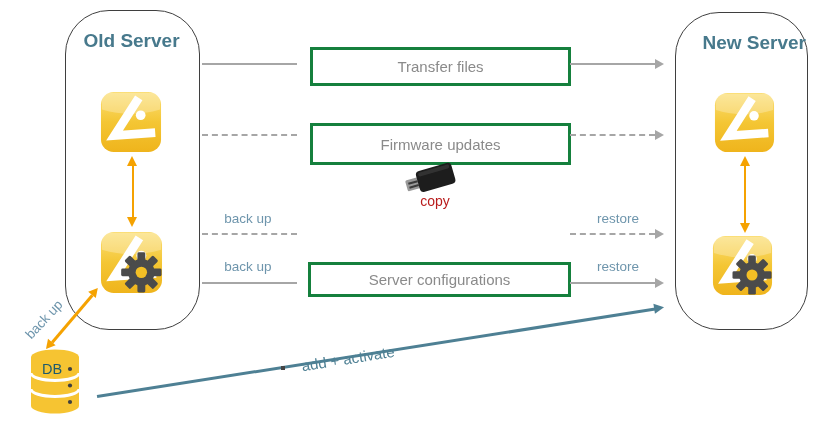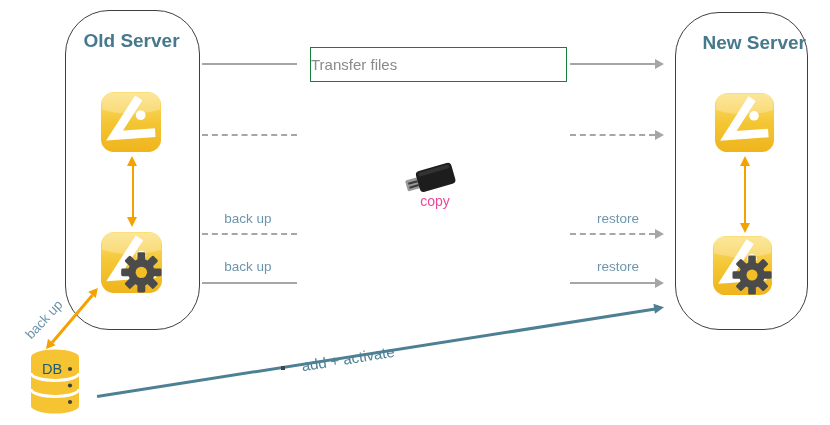--- a/index.html
+++ b/index.html
@@ -4,22 +4,22 @@
 <style>
   html,body{margin:0;padding:0;background:#fff;}
   .canvas{position:relative;width:830px;height:425px;background:#ffffff;overflow:hidden;
           font-family:"Liberation Sans",sans-serif;}
 
   
   .server-box{position:absolute;border:1.5px solid #3f3f3f;border-radius:44px;background:#fff;}
   .server-title{position:absolute;text-align:center;font-weight:bold;font-size:19px;color:#47798C;}
 
   
-  .flow-box{position:absolute;border:1px solid #15803d;background:#fff;color:#8a8a8a;
-            font-size:15px;display:flex;align-items:center;justify-content:flex-start;}
+  .flow-box{position:absolute;border:3px solid #15803d;background:#fff;color:#8a8a8a;
+            font-size:15px;display:flex;align-items:center;justify-content:center;}
 
   
   .h-line{position:absolute;height:0;border-top:2px solid #a6a6a6;}
   .h-line.dashed{border-top-style:dashed;}
   .head-e{position:absolute;width:0;height:0;border-top:5px solid transparent;
           border-bottom:5px solid transparent;border-left:9px solid #a6a6a6;}
 
   
   .mini-label{position:absolute;width:90px;text-align:center;font-size:13.5px;color:#6E95AC;}
 
@@ -41,21 +41,21 @@
           transform-origin:0 50%;transform:rotate(-8.9deg);}
   .teal-head{position:absolute;right:-9px;top:-4px;width:0;height:0;border-top:5.5px solid transparent;
           border-bottom:5.5px solid transparent;border-left:10px solid #4E8094;}
   .teal-label{position:absolute;left:268px;top:350px;width:160px;text-align:center;font-size:15px;
           color:#4E8094;transform:rotate(-9deg);}
 
   .backup-rot{position:absolute;left:2px;top:312px;width:84px;text-align:center;font-size:13.5px;
           color:#6E95AC;transform:rotate(-47deg);}
 
   .copy-label{position:absolute;left:396px;top:193px;width:78px;text-align:center;
-          font-size:14px;color:#ec4899;}
+          font-size:14px;color:#b91c1c;}
   .db-label{position:absolute;left:30px;top:361px;width:44px;text-align:center;
           font-size:14.5px;color:#1E5B6D;}
   .node-dot{position:absolute;left:281px;top:366px;width:4px;height:4px;background:#444;}
   svg.icon{position:absolute;}
 </style>
 </head>
 <body>
 
 <div class="canvas">
 
@@ -138,36 +138,42 @@
   <div class="tri-down" style="left:739.5px;top:223px;"></div>
 
   <div class="h-line" style="left:202px;top:63px;width:95px;"></div>
   <div class="flow-box" style="left:310px;top:47px;width:255px;height:33px;">
     <span>Transfer files</span>
   </div>
   <div class="h-line" style="left:570px;top:63px;width:85px;"></div>
   <div class="head-e" style="left:655px;top:59px;"></div>
 
   <div class="h-line dashed" style="left:202px;top:134px;width:95px;"></div>
+  <div class="flow-box" style="left:310px;top:123px;width:255px;height:36px;">
+    <span>Firmware updates</span>
+  </div>
   <div class="h-line dashed" style="left:570px;top:134px;width:85px;"></div>
   <div class="head-e" style="left:655px;top:130px;"></div>
 
   <svg class="icon" style="left:396px;top:158px;" width="78" height="40">
       <use href="#usb-stick"></use>
     </svg>
   <div class="copy-label">copy</div>
 
   <div class="mini-label" style="left:203px;top:211px;">back up</div>
   <div class="h-line dashed" style="left:202px;top:233px;width:95px;"></div>
   <div class="mini-label" style="left:573px;top:211px;">restore</div>
   <div class="h-line dashed" style="left:570px;top:233px;width:85px;"></div>
   <div class="head-e" style="left:655px;top:229px;"></div>
 
   <div class="mini-label" style="left:203px;top:259px;">back up</div>
   <div class="h-line" style="left:202px;top:282px;width:95px;"></div>
+  <div class="flow-box" style="left:308px;top:262px;width:257px;height:29px;">
+    <span>Server configurations</span>
+  </div>
   <div class="mini-label" style="left:573px;top:259px;">restore</div>
   <div class="h-line" style="left:570px;top:282px;width:85px;"></div>
   <div class="head-e" style="left:655px;top:278px;"></div>
 
   <div class="diag-orange">
     <div class="dtri-l"></div>
     <div class="dtri-r"></div>
   </div>
   <div class="backup-rot">back up</div>
 

